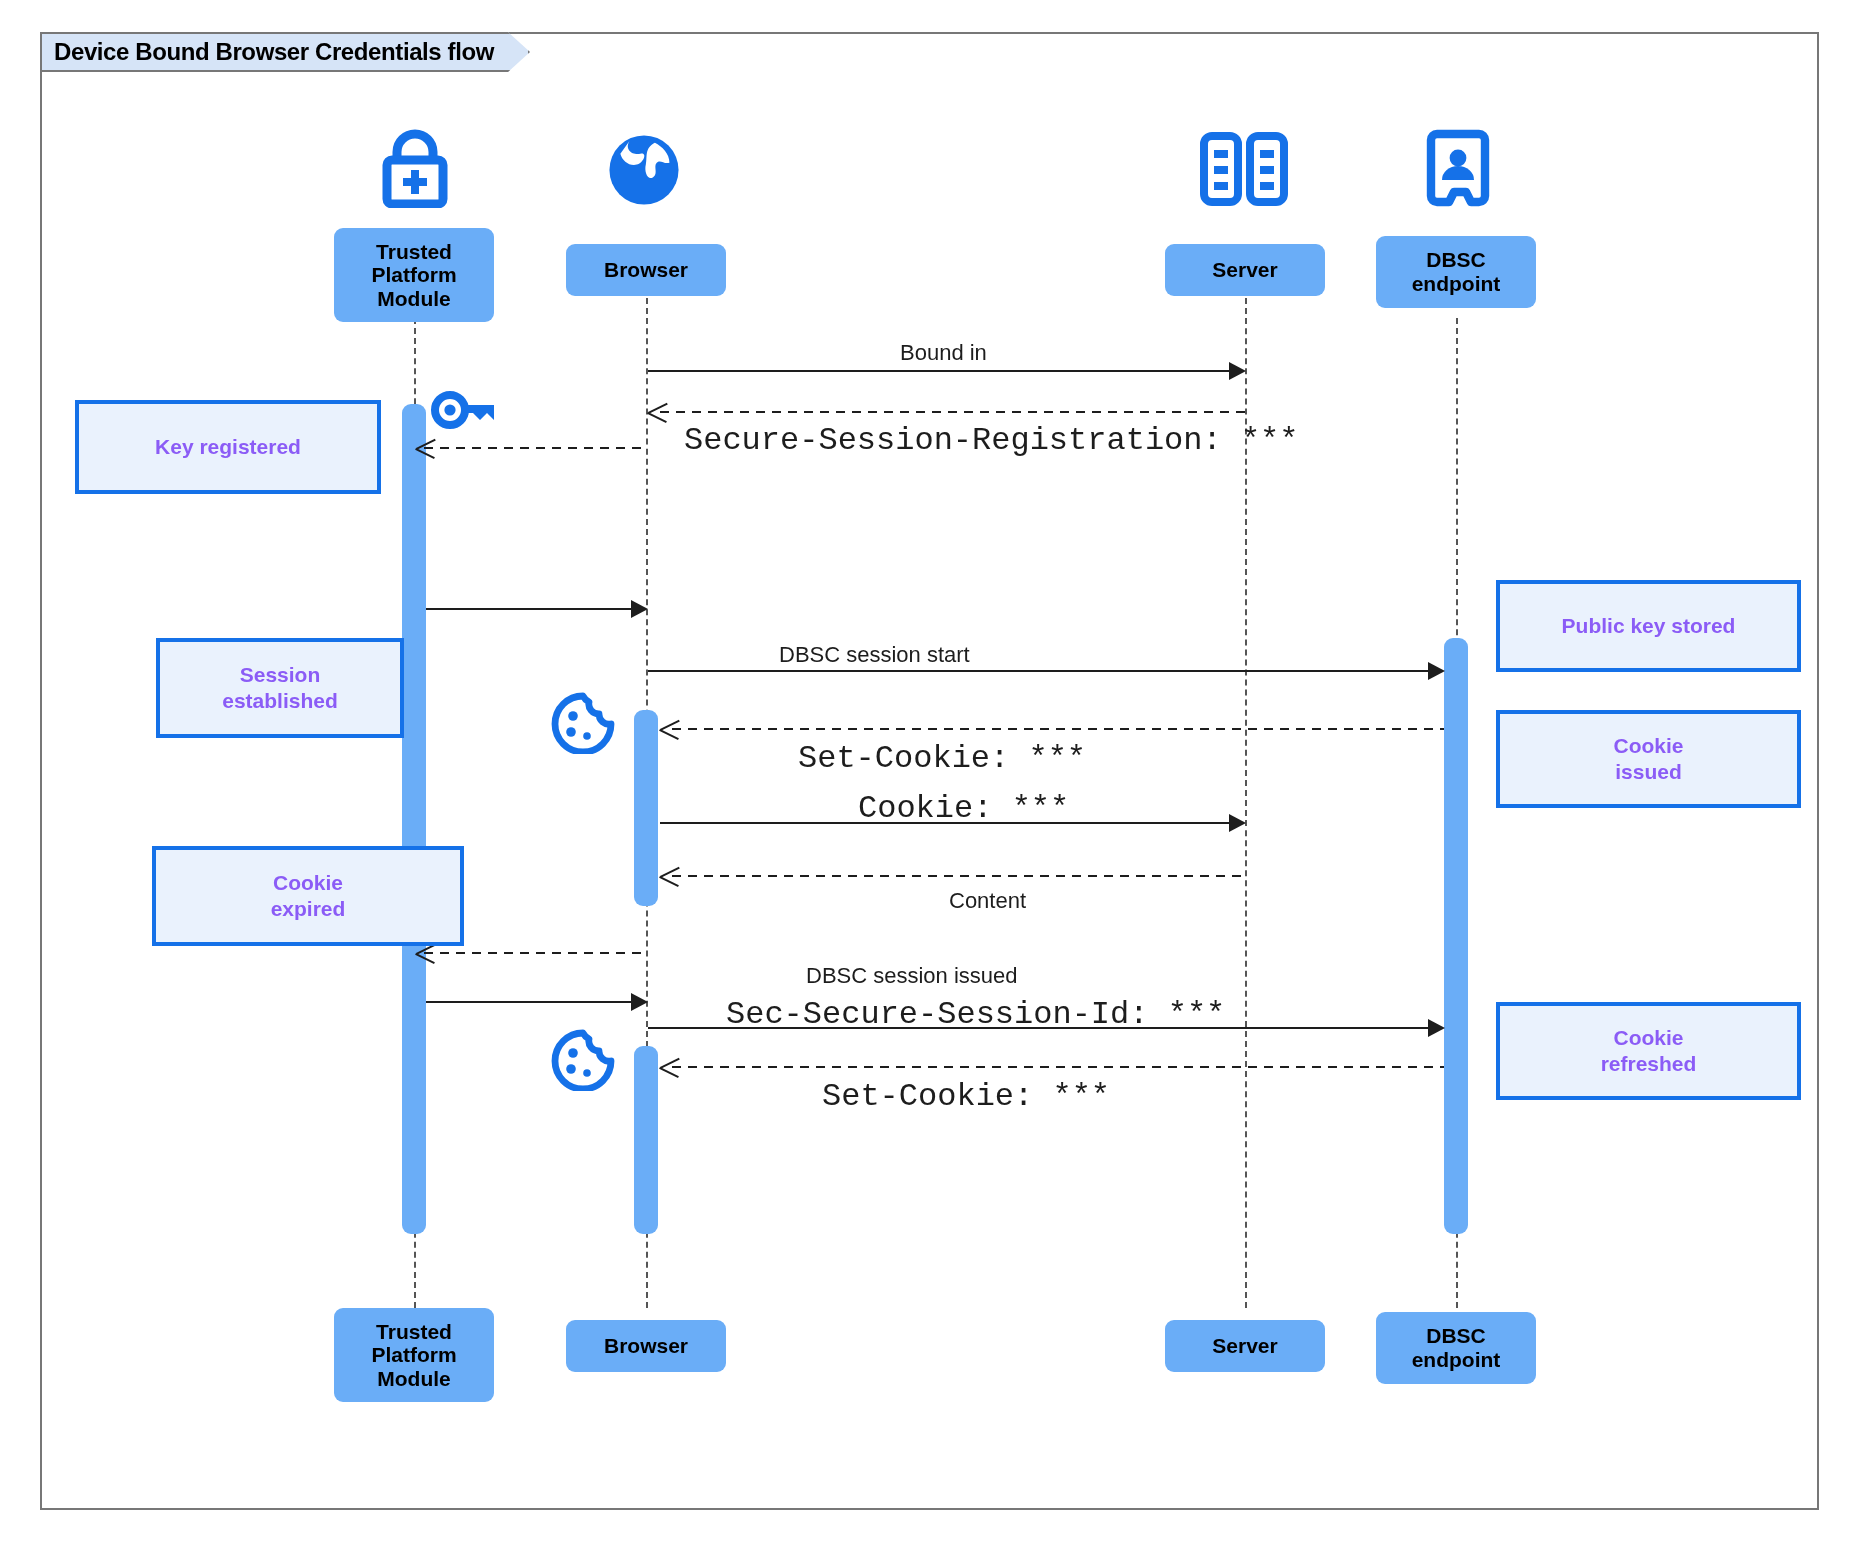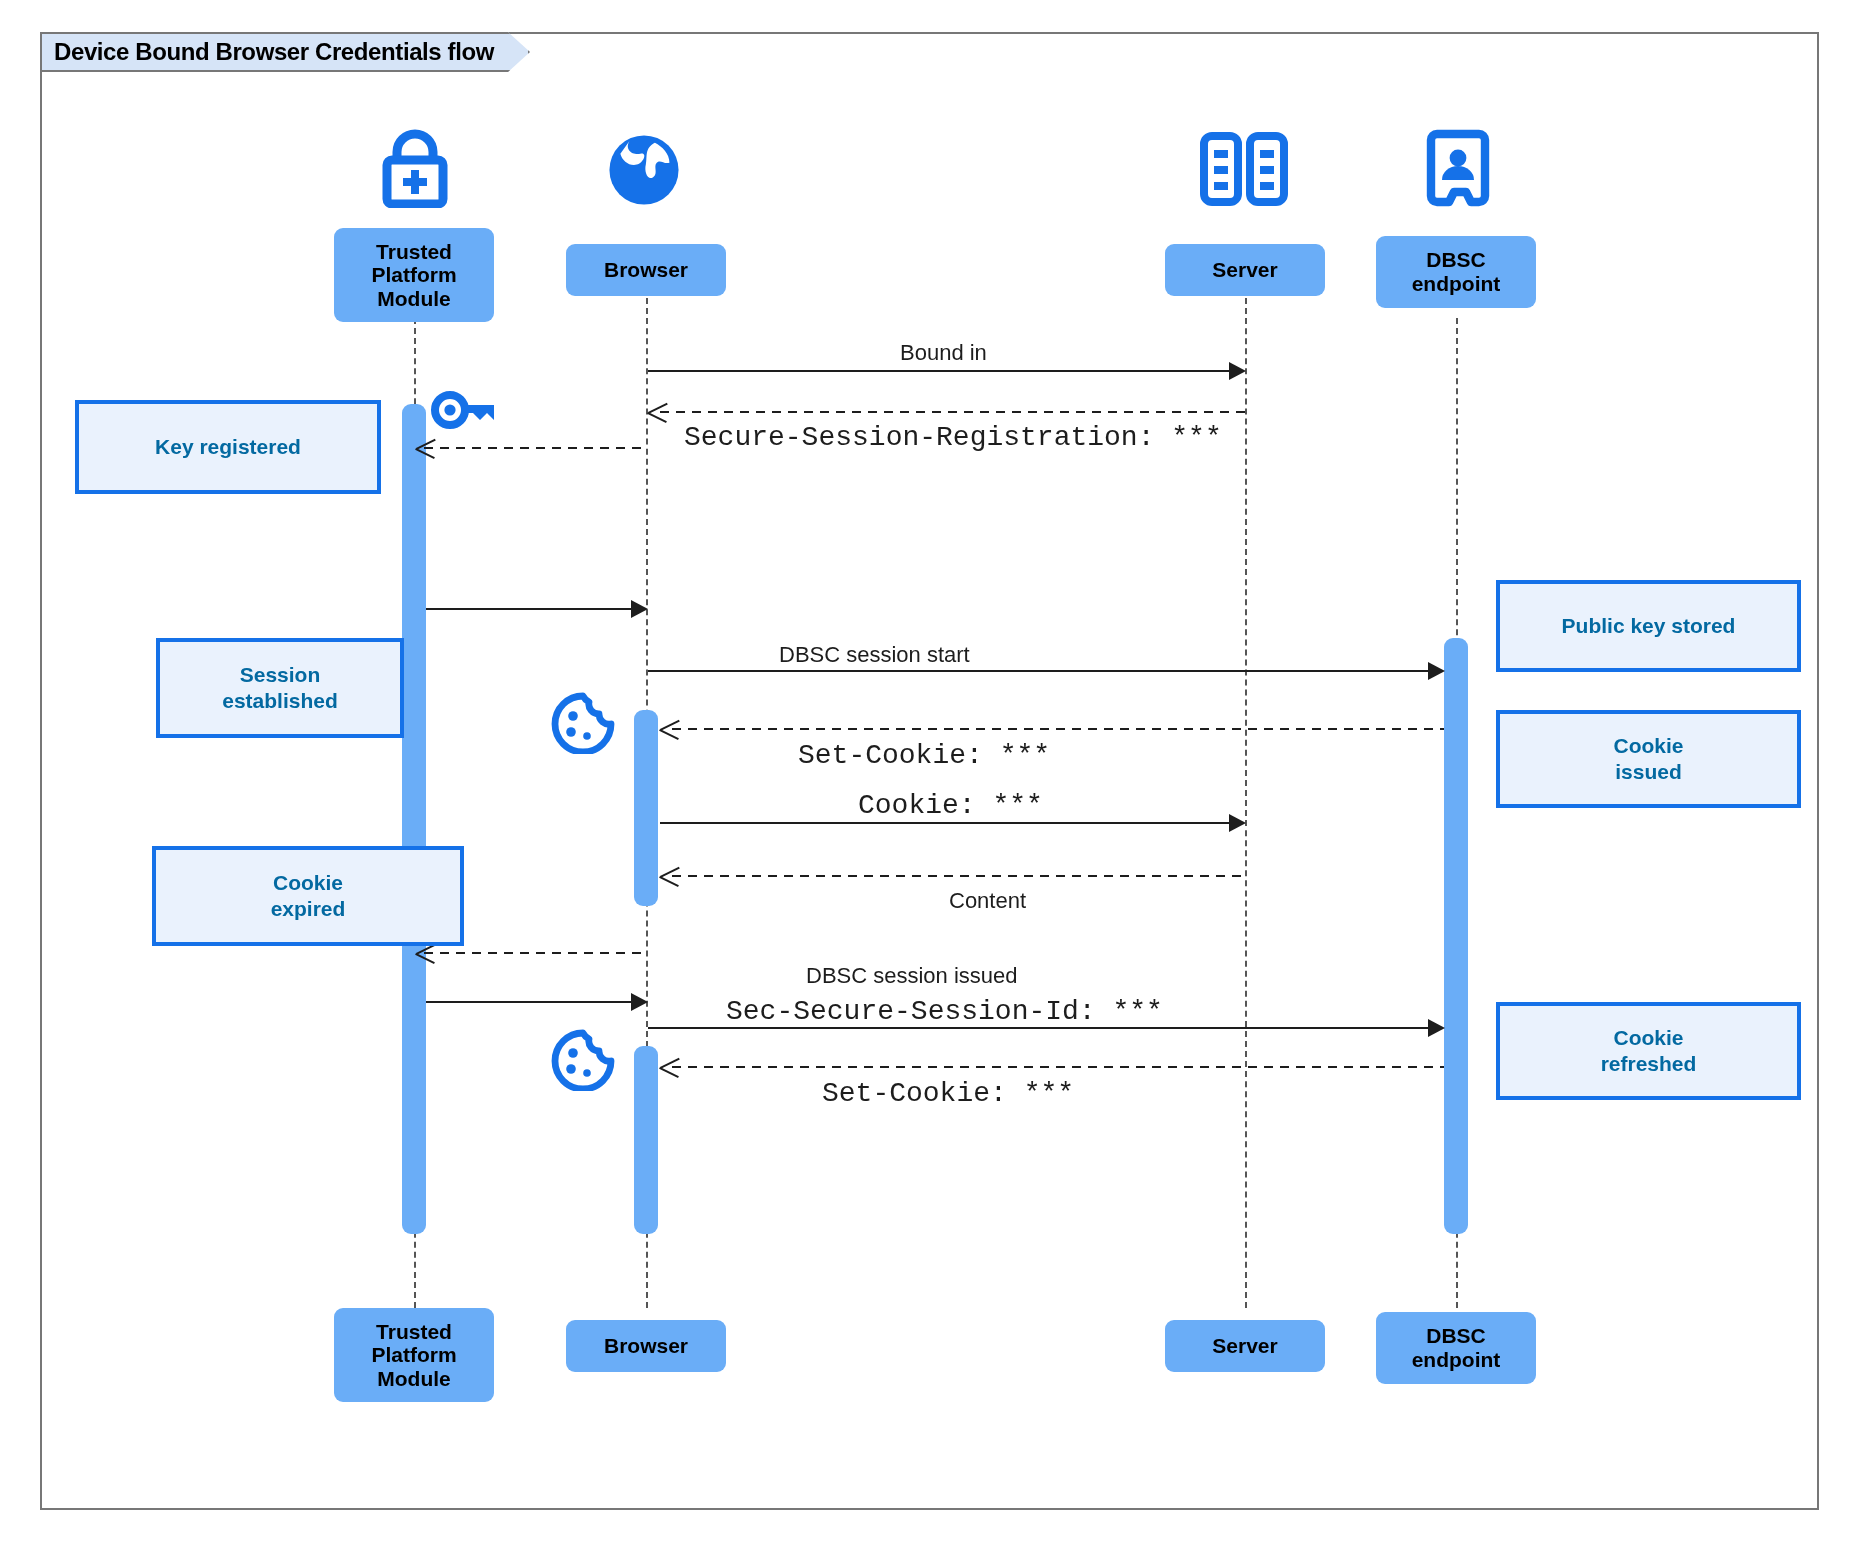--- a/index.html
+++ b/index.html
@@ -27,42 +27,42 @@
         display:flex;align-items:center;justify-content:center;text-align:center;
         font-weight:bold;font-size:21px;color:#000;line-height:1.12;
         font-family:"Liberation Sans",sans-serif;}
 
   
   .act{position:absolute;background:#6aadf7;border-radius:9px;}
 
   
   .note{position:absolute;background:#eaf2fd;border:4px solid #1571e8;
         display:flex;align-items:center;justify-content:center;text-align:center;
-        font-weight:bold;font-size:21px;color:#0369a1;line-height:1.25;box-sizing:border-box;
+        font-weight:bold;font-size:21px;color:#8b5cf6;line-height:1.25;box-sizing:border-box;
         font-family:"Liberation Sans",sans-serif;}
 
   
   .msg{position:absolute;height:0;}
   .msg.solid{border-top:2px solid #1d1d1d;}
   .msg.dash{border-top:0;background-image:linear-gradient(to right,#1d1d1d 0 9px,transparent 9px 16px);
             background-size:16px 2px;background-repeat:repeat-x;height:2px;}
 
   
   .ah{position:absolute;width:0;height:0;}
   .ah.filled-r{border-top:9px solid transparent;border-bottom:9px solid transparent;border-left:17px solid #1d1d1d;}
   .ah.open-l{width:18px;height:20px;border:0;}
   .ah.open-l::before,.ah.open-l::after{content:"";position:absolute;left:0;top:10px;
         width:21px;height:0;border-top:2px solid #1d1d1d;transform-origin:0 0;}
   .ah.open-l::before{transform:rotate(-26deg);}
   .ah.open-l::after{transform:rotate(26deg);}
 
   
   .lbl{position:absolute;color:#1d1d1d;white-space:pre;}
   .lbl.sans{font-family:"Liberation Sans",sans-serif;font-size:22px;}
-  .lbl.mono{font-family:"Liberation Mono",monospace;font-size:28px;text-align:center;}
+  .lbl.mono{font-family:"Liberation Mono",monospace;font-size:32px;text-align:center;}
 
   .ico{position:absolute;}
 </style>
 </head>
 <body>
 
 <div id="root">
 
   <div class="frame"></div>
 

